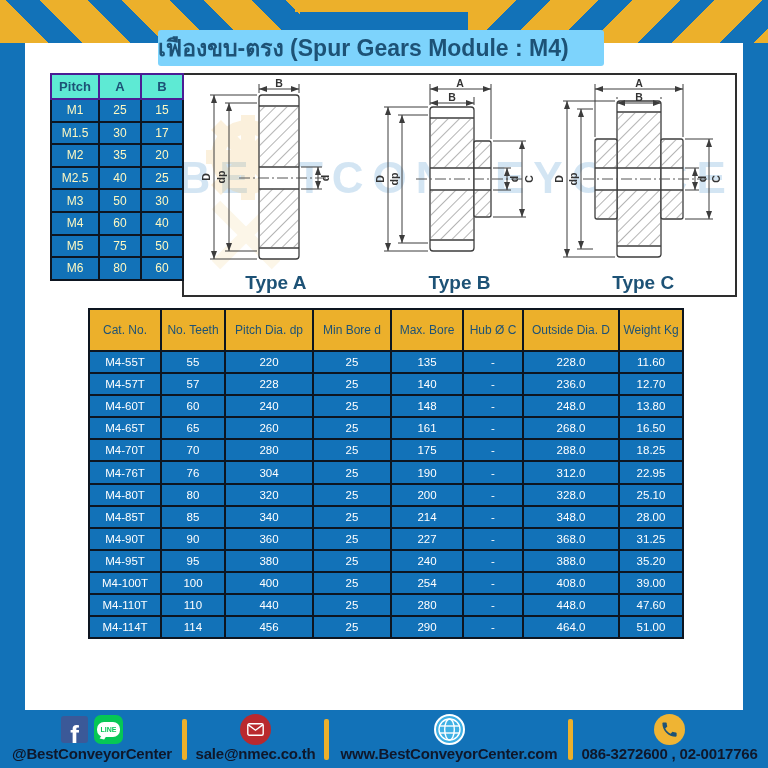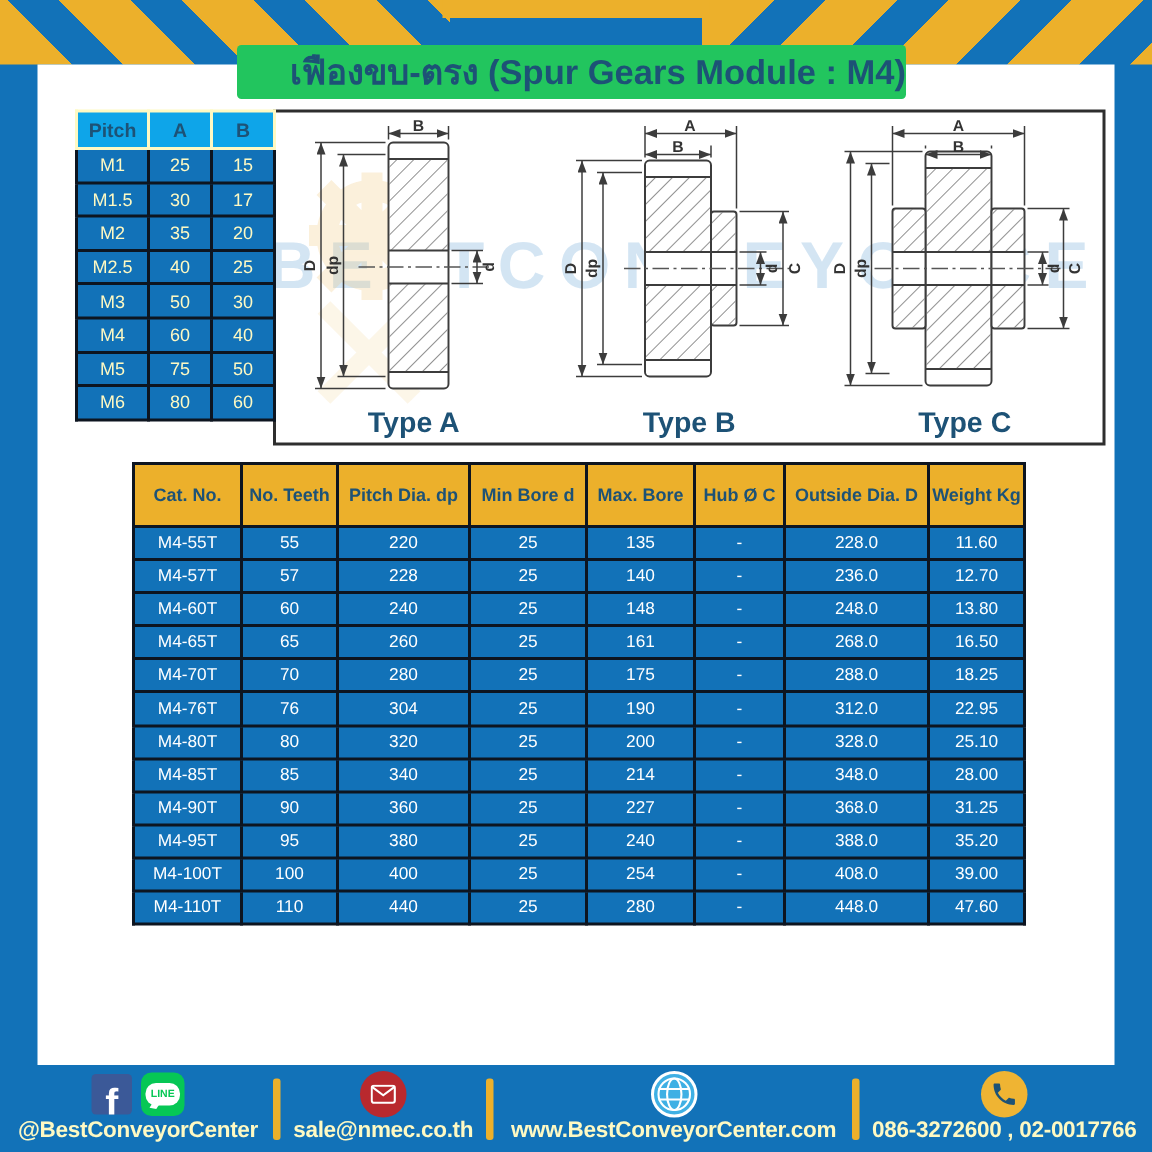--- a/index.html
+++ b/index.html
@@ -10,58 +10,58 @@
   
   .hazard{position:absolute;left:0;top:0;width:768px;height:43px;background:#1272B8}
   .hz-left{position:absolute;left:0;top:0;width:300px;height:43px;
     background:repeating-linear-gradient(45deg,#ECB02B 0 34px,#1272B8 34px 58px)}
   .hz-right{position:absolute;right:0;top:0;width:300px;height:43px;
     background:repeating-linear-gradient(135deg,#ECB02B 0 34px,#1272B8 34px 58px)}
   .hz-mid{position:absolute;left:295px;top:0;width:178px;height:12px;background:#ECB02B}
 
   .page{position:absolute;left:25px;top:43px;width:718px;height:667px;background:#ffffff}
 
-  .title-box{position:absolute;left:158px;top:30px;width:446px;height:36px;background:#22c55e;
-    border-radius:3px;display:flex;align-items:center;justify-content:flex-end;z-index:5}
+  .title-box{position:absolute;left:158px;top:30px;width:446px;height:36px;background:#7dd3fc;
+    border-radius:3px;display:flex;align-items:center;justify-content:flex-start;z-index:5}
   .title-box span{font-size:23px;font-weight:bold;color:#1D5276;white-space:nowrap}
 
   table{border-collapse:collapse}
   
   .pitch-table{position:absolute;left:50px;top:73px;z-index:4}
-  .pitch-table th{background:#0ea5e9;color:#1D5276;font-size:13px;font-weight:bold;
-    border:2px solid #fef9c3;height:25px;}
+  .pitch-table th{background:#5eead4;color:#1D5276;font-size:13px;font-weight:bold;
+    border:2px solid #4c1d95;height:25px;}
   .pitch-table th.c0{width:48px}.pitch-table th.c1{width:42px}.pitch-table th.c2{width:42px}
   .pitch-table td{background:#1272B8;color:#fef9c3;font-size:12px;border:2px solid #0D1520;
     height:22.6px;text-align:center}
 
   
   .panel{position:absolute;left:182px;top:73px;width:555px;height:224px;background:#fff;
     border:2px solid #2e2e2e;display:flex;z-index:3;overflow:hidden}
   .watermark{position:absolute;left:150px;top:0;right:0;bottom:14px;display:flex;flex-direction:row;
     align-items:center;justify-content:center;z-index:0;pointer-events:none}
   .wm-line{font-size:44px;font-weight:bold;letter-spacing:9px;color:#A9CCE8;opacity:.5;line-height:1.1;white-space:nowrap}
   .wm-swirl{position:absolute;left:2px;top:20px;z-index:0;opacity:.5}
   .draw-col{flex:1;display:flex;flex-direction:column;align-items:center;position:relative;z-index:1}
   .drawing{margin-top:4px}
   .type-label{font-size:19px;font-weight:bold;color:#1D5276;line-height:1}
   .dim{font-size:10.5px;fill:#333;font-weight:bold}
 
   
   .spec-table{position:absolute;left:88px;top:308px;table-layout:fixed;z-index:4}
-  .spec-table th{background:#ECB02B;color:#1D5276;font-size:12px;font-weight:bold;
+  .spec-table th{background:#ECB02B;color:#1D5276;font-size:12px;font-weight:normal;
     border:2px solid #0D1520;height:42px;text-align:center;padding:0 1px}
   .spec-table td{background:#1272B8;color:#fff;font-size:11.5px;border:2px solid #0D1520;
     height:22.1px;text-align:center}
 
   
   .footer{position:absolute;left:0;top:710px;width:768px;height:58px;background:#1272B8;z-index:6}
   .f-div{position:absolute;top:9px;width:5px;height:41px;background:#ECB02B;border-radius:2px}
   .f-sec{position:absolute;top:0;height:58px;display:flex;flex-direction:column;align-items:center}
   .f-icons{display:flex;gap:6px;align-items:center;margin-top:3px;height:32px}
-  .f-label{color:#fef9c3;font-weight:bold;font-size:15px;margin-top:0;white-space:nowrap;letter-spacing:-0.2px}
+  .f-label{color:#0f172a;font-weight:bold;font-size:15px;margin-top:0;white-space:nowrap;letter-spacing:-0.2px}
   .icon-fb{width:27px;height:27px;background:#3B5998;border-radius:3px;color:#fff;
     display:flex;justify-content:center;overflow:hidden}
   .icon-fb span{font-size:26px;font-weight:bold;line-height:1;margin-top:6px}
   .icon-line{width:29px;height:29px;background:#06C755;border-radius:7px;position:relative;
     display:flex;align-items:center;justify-content:center}
   .line-bubble{width:23px;height:15px;background:#fff;border-radius:7px;display:flex;
     align-items:center;justify-content:center;font-size:7px;font-weight:bold;color:#06C755;letter-spacing:0}
   .line-tail{position:absolute;left:7px;bottom:5px;width:5px;height:5px;background:#fff;
     transform:skew(-25deg) rotate(10deg)}
   .icon-circle{width:31px;height:31px;border-radius:50%;display:flex;align-items:center;justify-content:center}
@@ -442,20 +442,30 @@
         <tr>
           <td>M4-110T</td>
           <td>110</td>
           <td>440</td>
           <td>25</td>
           <td>280</td>
           <td>-</td>
           <td>448.0</td>
           <td>47.60</td>
         </tr>
+        <tr>
+          <td>M4-114T</td>
+          <td>114</td>
+          <td>456</td>
+          <td>25</td>
+          <td>290</td>
+          <td>-</td>
+          <td>464.0</td>
+          <td>51.00</td>
+        </tr>
       </tbody>
   </table>
 
   <div class="footer">
     <div class="f-sec" style="left:0;width:184px">
       <div class="f-icons">
         <div class="icon-fb">
           <span>f</span>
         </div>
         <div class="icon-line">

